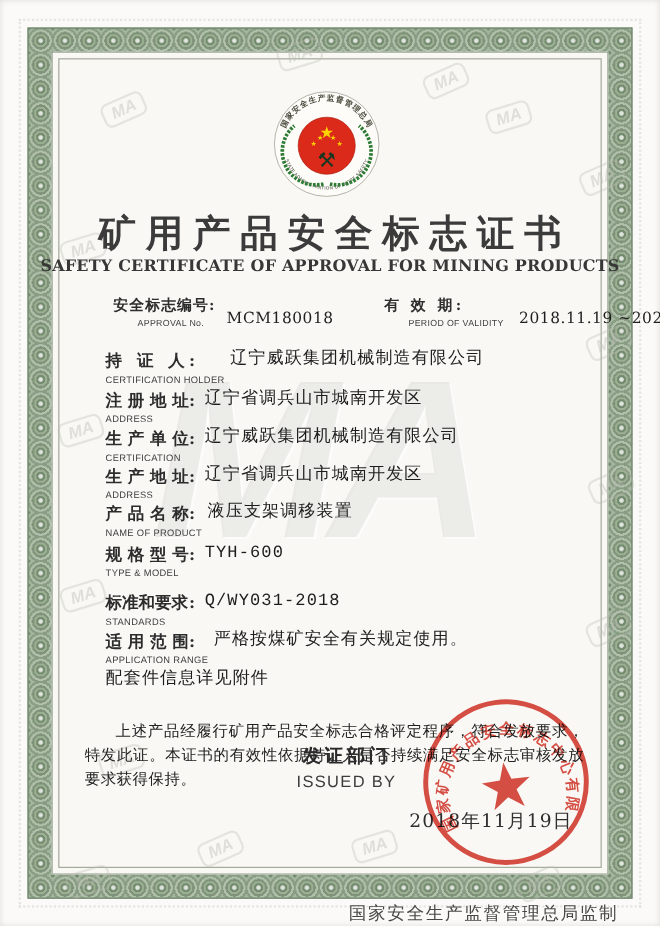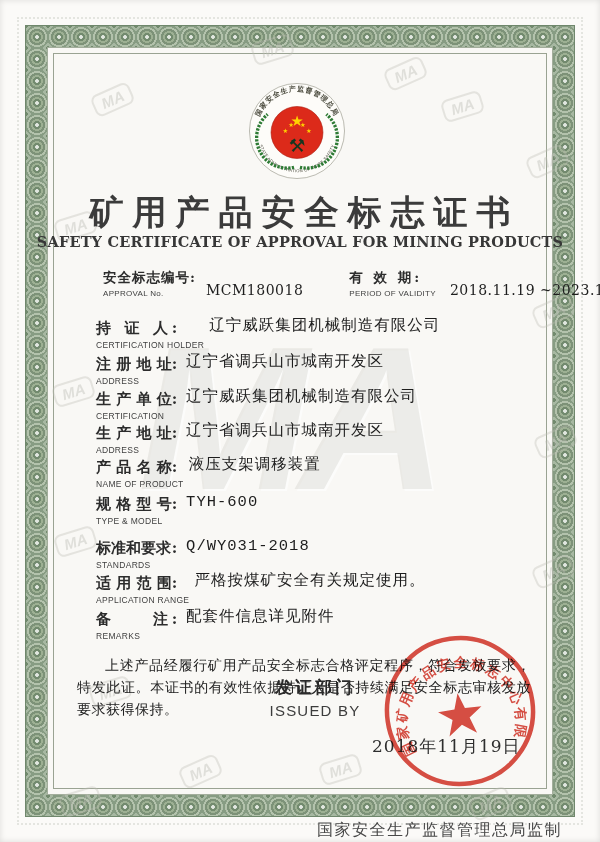--- a/index.html
+++ b/index.html
@@ -59,21 +59,21 @@
     font-size:34px;font-weight:bold;letter-spacing:9px;color:#3b3b3b;
     text-indent:9px;
   }
   .title-en{
     position:absolute;top:233px;left:0;width:100%;text-align:center;
     font-size:14.5px;font-weight:bold;letter-spacing:.2px;color:#373737;
   }
   
   .approval-row{position:absolute;top:269px;left:103px;right:40px;display:flex;align-items:flex-end;}
   .lbl-cn{font-size:13.5px;font-weight:600;color:#2d2d2d;letter-spacing:1px;white-space:nowrap;}
-  .lbl-en{font-size:8px;color:#3e3e3e;letter-spacing:.3px;font-family:"Liberation Sans",sans-serif;margin-top:2px;white-space:nowrap;}
+  .lbl-en{font-size:8px;color:#3e3e3e;letter-spacing:.3px;font-family:"Liberation Sans",sans-serif;margin-top:2px;white-space:nowrap;margin-left:22px;}
   .appr-val{font-size:14px;color:#1e1e1e;letter-spacing:.5px;margin:2px 0 0 10px;white-space:nowrap;}
   
   .field-row{position:absolute;left:96px;white-space:nowrap;}
   .f-labelbox{display:inline-block;vertical-align:top;}
   .f-cn{display:inline-block;width:72px;font-size:15px;font-weight:600;color:#2c2c2c;
         text-align:justify;text-align-last:justify;line-height:17px;}
   .f-colon{display:inline-block;width:13px;font-size:15px;font-weight:600;color:#2c2c2c;text-align:center;}
   .f-en{font-size:8.5px;color:#3e3e3e;letter-spacing:.3px;font-family:"Liberation Sans",sans-serif;margin-top:3px;}
   .f-value{display:inline-block;vertical-align:top;font-size:15.5px;color:#1d1d1d;letter-spacing:1px;line-height:17px;font-family:Liberation Mono, monospace;}
   
@@ -194,22 +194,20 @@
     <span class="f-labelbox"><span><span class="f-cn">标准和要求</span><span class="f-colon">:</span></span>
       <div class="f-en">STANDARDS</div></span>
     <span class="f-value">Q/WY031-2018</span>
   </div>
   <div class="field-row" style="top:573px">
     <span class="f-labelbox"><span><span class="f-cn">适 用 范 围</span><span class="f-colon">:</span></span>
       <div class="f-en">APPLICATION RANGE</div></span>
     <span class="f-value">严格按煤矿安全有关规定使用。</span>
   </div>
   <div class="field-row" style="top:609px">
-    <span class="f-labelbox"><span><span class="f-cn">备 注</span><span class="f-colon">:</span></span>
-      <div class="f-en">REMARKS</div></span>
     <span class="f-value">配套件信息详见附件</span>
   </div>
 
   <div class="statement">上述产品经履行矿用产品安全标志合格评定程序，符合发放要求，特发此证。本证书的有效性依据持证人是否持续满足安全标志审核发放要求获得保持。</div>
 
   <div class="issuer">
     <div class="issuer-cn">发证部门</div>
     <div class="issuer-en">ISSUED BY</div>
   </div>
 

